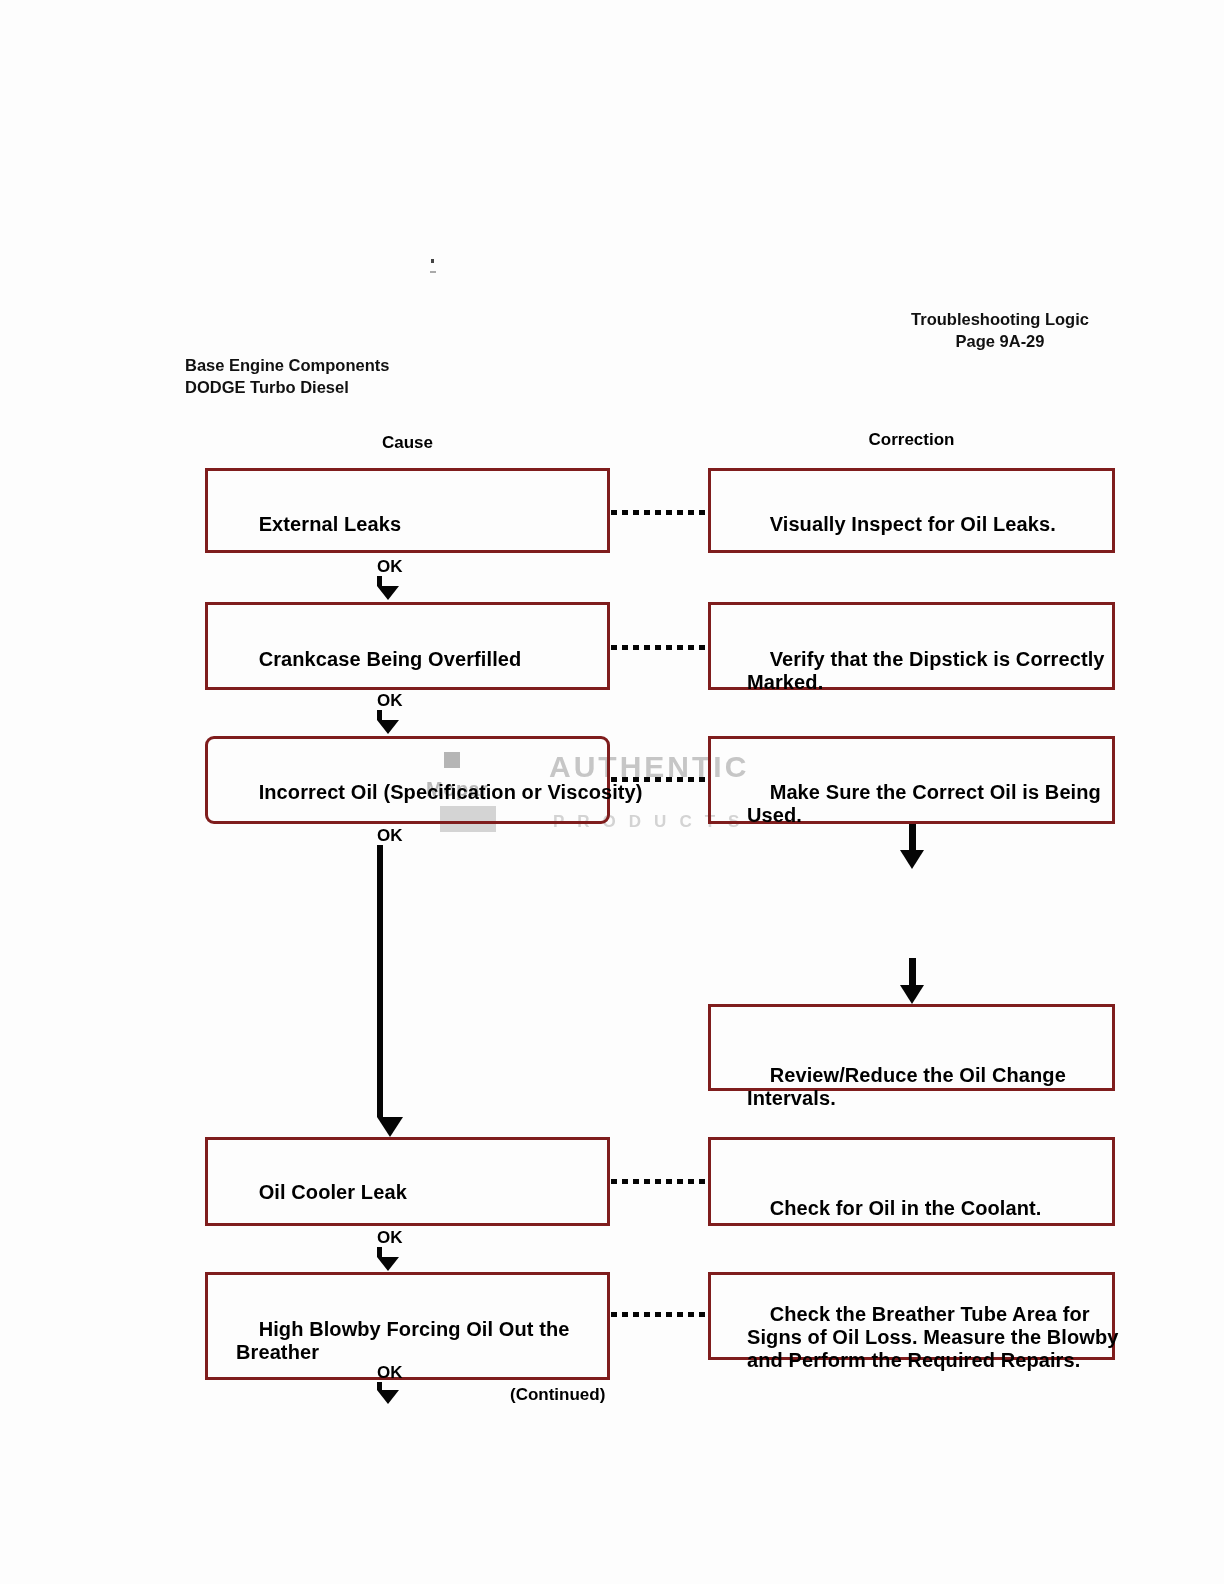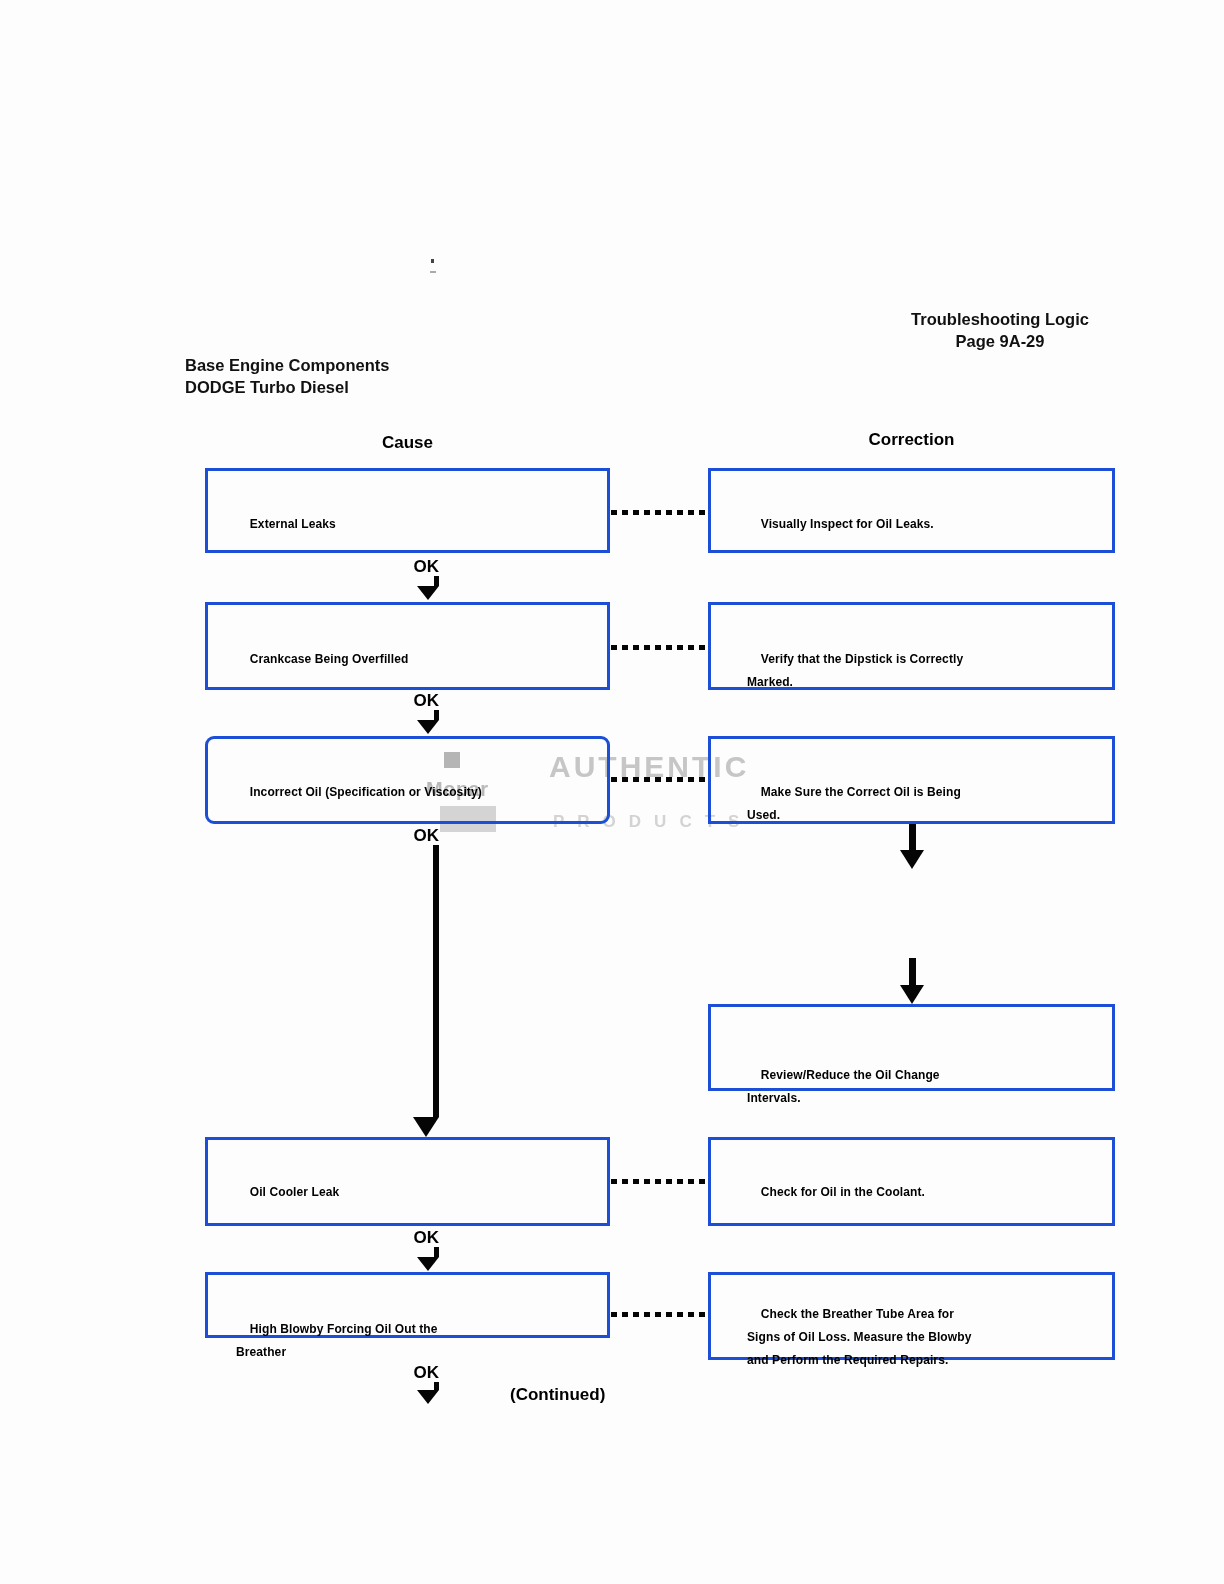--- a/index.html
+++ b/index.html
@@ -22,36 +22,36 @@
     border:3px solid #050505;box-sizing:border-box;
     display:flex;align-items:center;justify-content:center;
     font-size:21px;font-weight:bold;letter-spacing:.3px;
     z-index:2;background:transparent;
   }
   .col-label{
     font-size:17px;font-weight:bold;text-align:center;z-index:2;
   }
   
   .box{
-    border:3px solid #1d4ed8;box-sizing:border-box;
+    border:3px solid #7f1d1d;box-sizing:border-box;
     background:transparent;z-index:2;
-    font-size:12px;font-weight:bold;line-height:23px;
+    font-size:20px;font-weight:bold;line-height:23px;
     white-space:pre;letter-spacing:.1px;
   }
   .lbox{left:205px;width:405px;padding:19px 8px 0 28px;}
   .rbox{left:708px;width:407px;padding:19px 8px 0 36px;}
   
   .dash{
     left:611px;width:97px;height:5px;z-index:2;
     background:repeating-linear-gradient(90deg,#050505 0 6px,transparent 6px 11px);
   }
   
   .okunit{
     left:377px;width:62px;z-index:2;
-    display:flex;flex-direction:column;align-items:flex-end;
+    display:flex;flex-direction:column;align-items:flex-start;
   }
   .oktext{font-size:17px;font-weight:bold;line-height:18px;}
   .stem{width:5px;background:#050505;}
   .head{width:0;height:0;border-left:11px solid transparent;border-right:11px solid transparent;border-top:14px solid #050505;}
   .bigstem{width:6px;background:#050505;}
   .bighead{width:0;height:0;border-left:13px solid transparent;border-right:13px solid transparent;border-top:20px solid #050505;}
   .rarrow{
     left:898px;width:28px;z-index:2;
     display:flex;flex-direction:column;align-items:center;
   }
@@ -149,30 +149,30 @@
   </div>
   <div class="abs box rbox" style="top:1004px;height:87px;padding-top:34px;">
     <span>Review/Reduce the Oil Change
 Intervals.</span>
   </div>
 
   <div class="abs box lbox" style="top:1137px;height:89px;padding-top:18px;">
     <span>Oil Cooler Leak</span>
   </div>
   <div class="abs dash" style="top:1179px;"></div>
-  <div class="abs box rbox" style="top:1137px;height:89px;padding-top:18px;">
+  <div class="abs box rbox" style="top:1137px;height:89px;padding-top:34px;">
     <span>Check for Oil in the Coolant.</span>
   </div>
   <div class="abs okunit" style="top:1229px;">
     <span class="oktext">OK</span>
     <div class="stem" style="height:10px;"></div>
     <div class="head"></div>
   </div>
 
-  <div class="abs box lbox" style="top:1272px;height:66px;padding-top:20px;">
+  <div class="abs box lbox" style="top:1272px;height:108px;padding-top:20px;">
     <span>High Blowby Forcing Oil Out the
 Breather</span>
   </div>
   <div class="abs dash" style="top:1312px;"></div>
   <div class="abs box rbox" style="top:1272px;height:88px;padding-top:5px;">
     <span>Check the Breather Tube Area for
 Signs of Oil Loss. Measure the Blowby
 and Perform the Required Repairs.</span>
   </div>
   <div class="abs okunit" style="top:1364px;">

